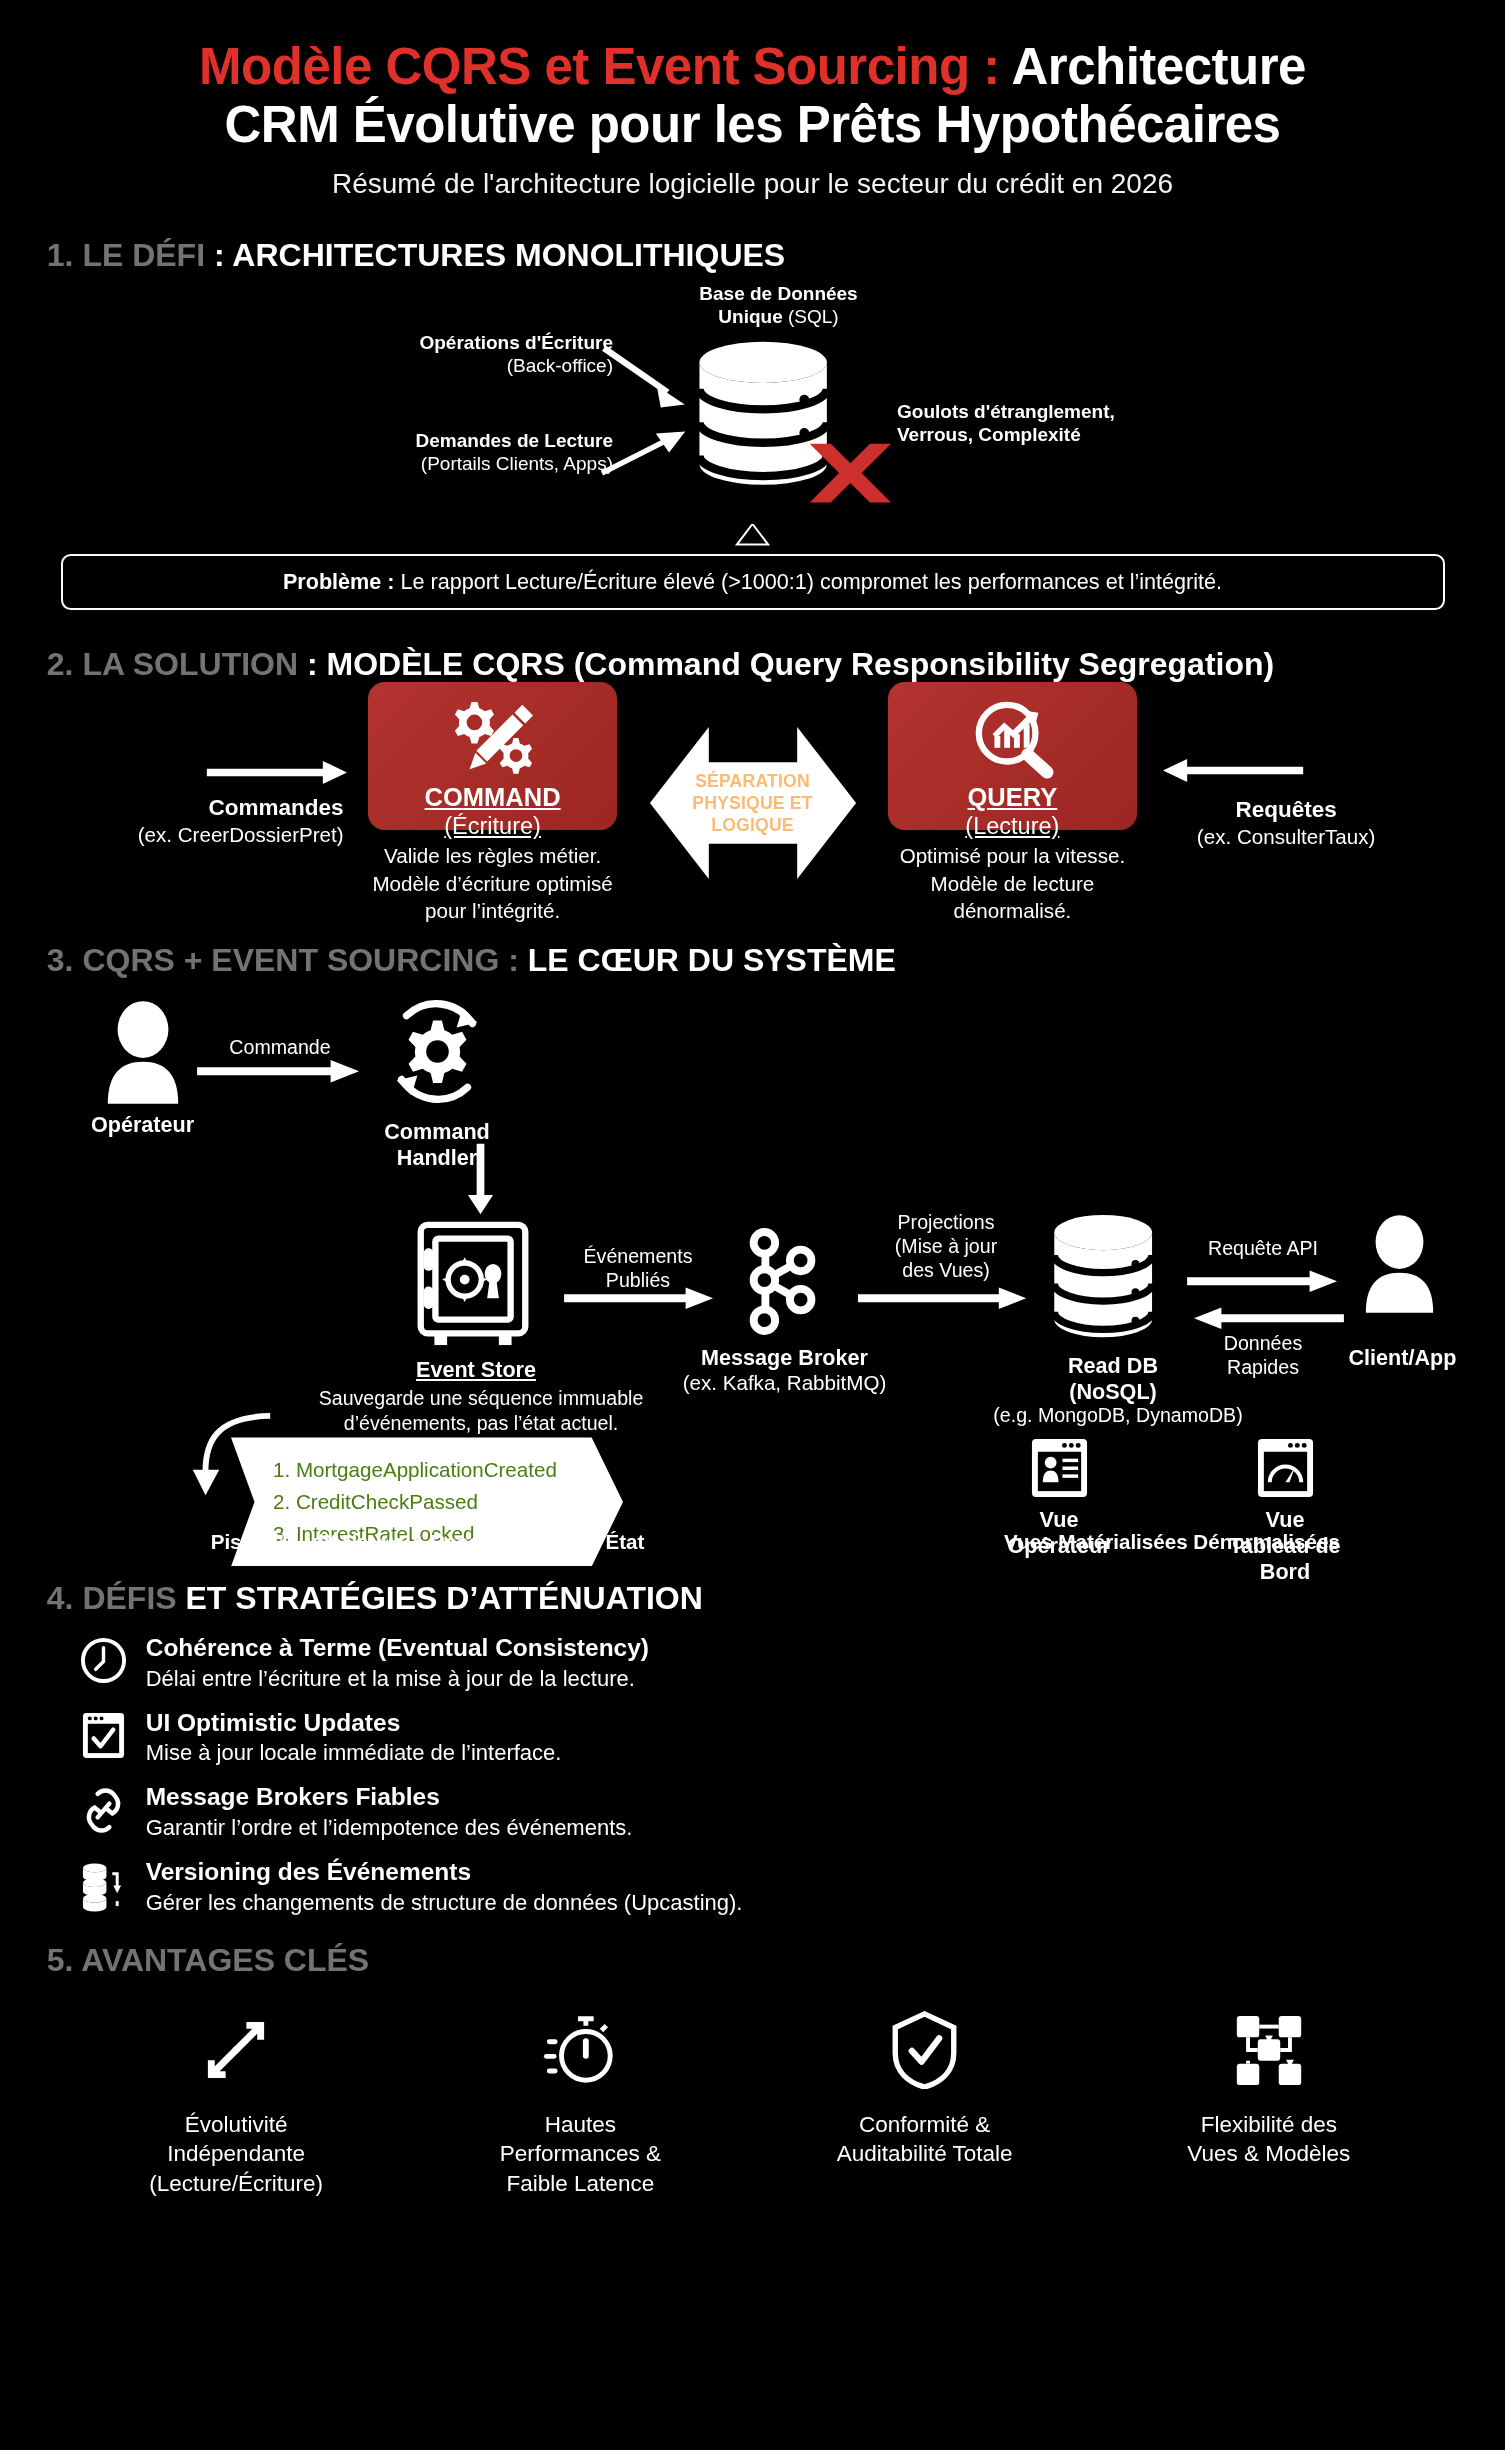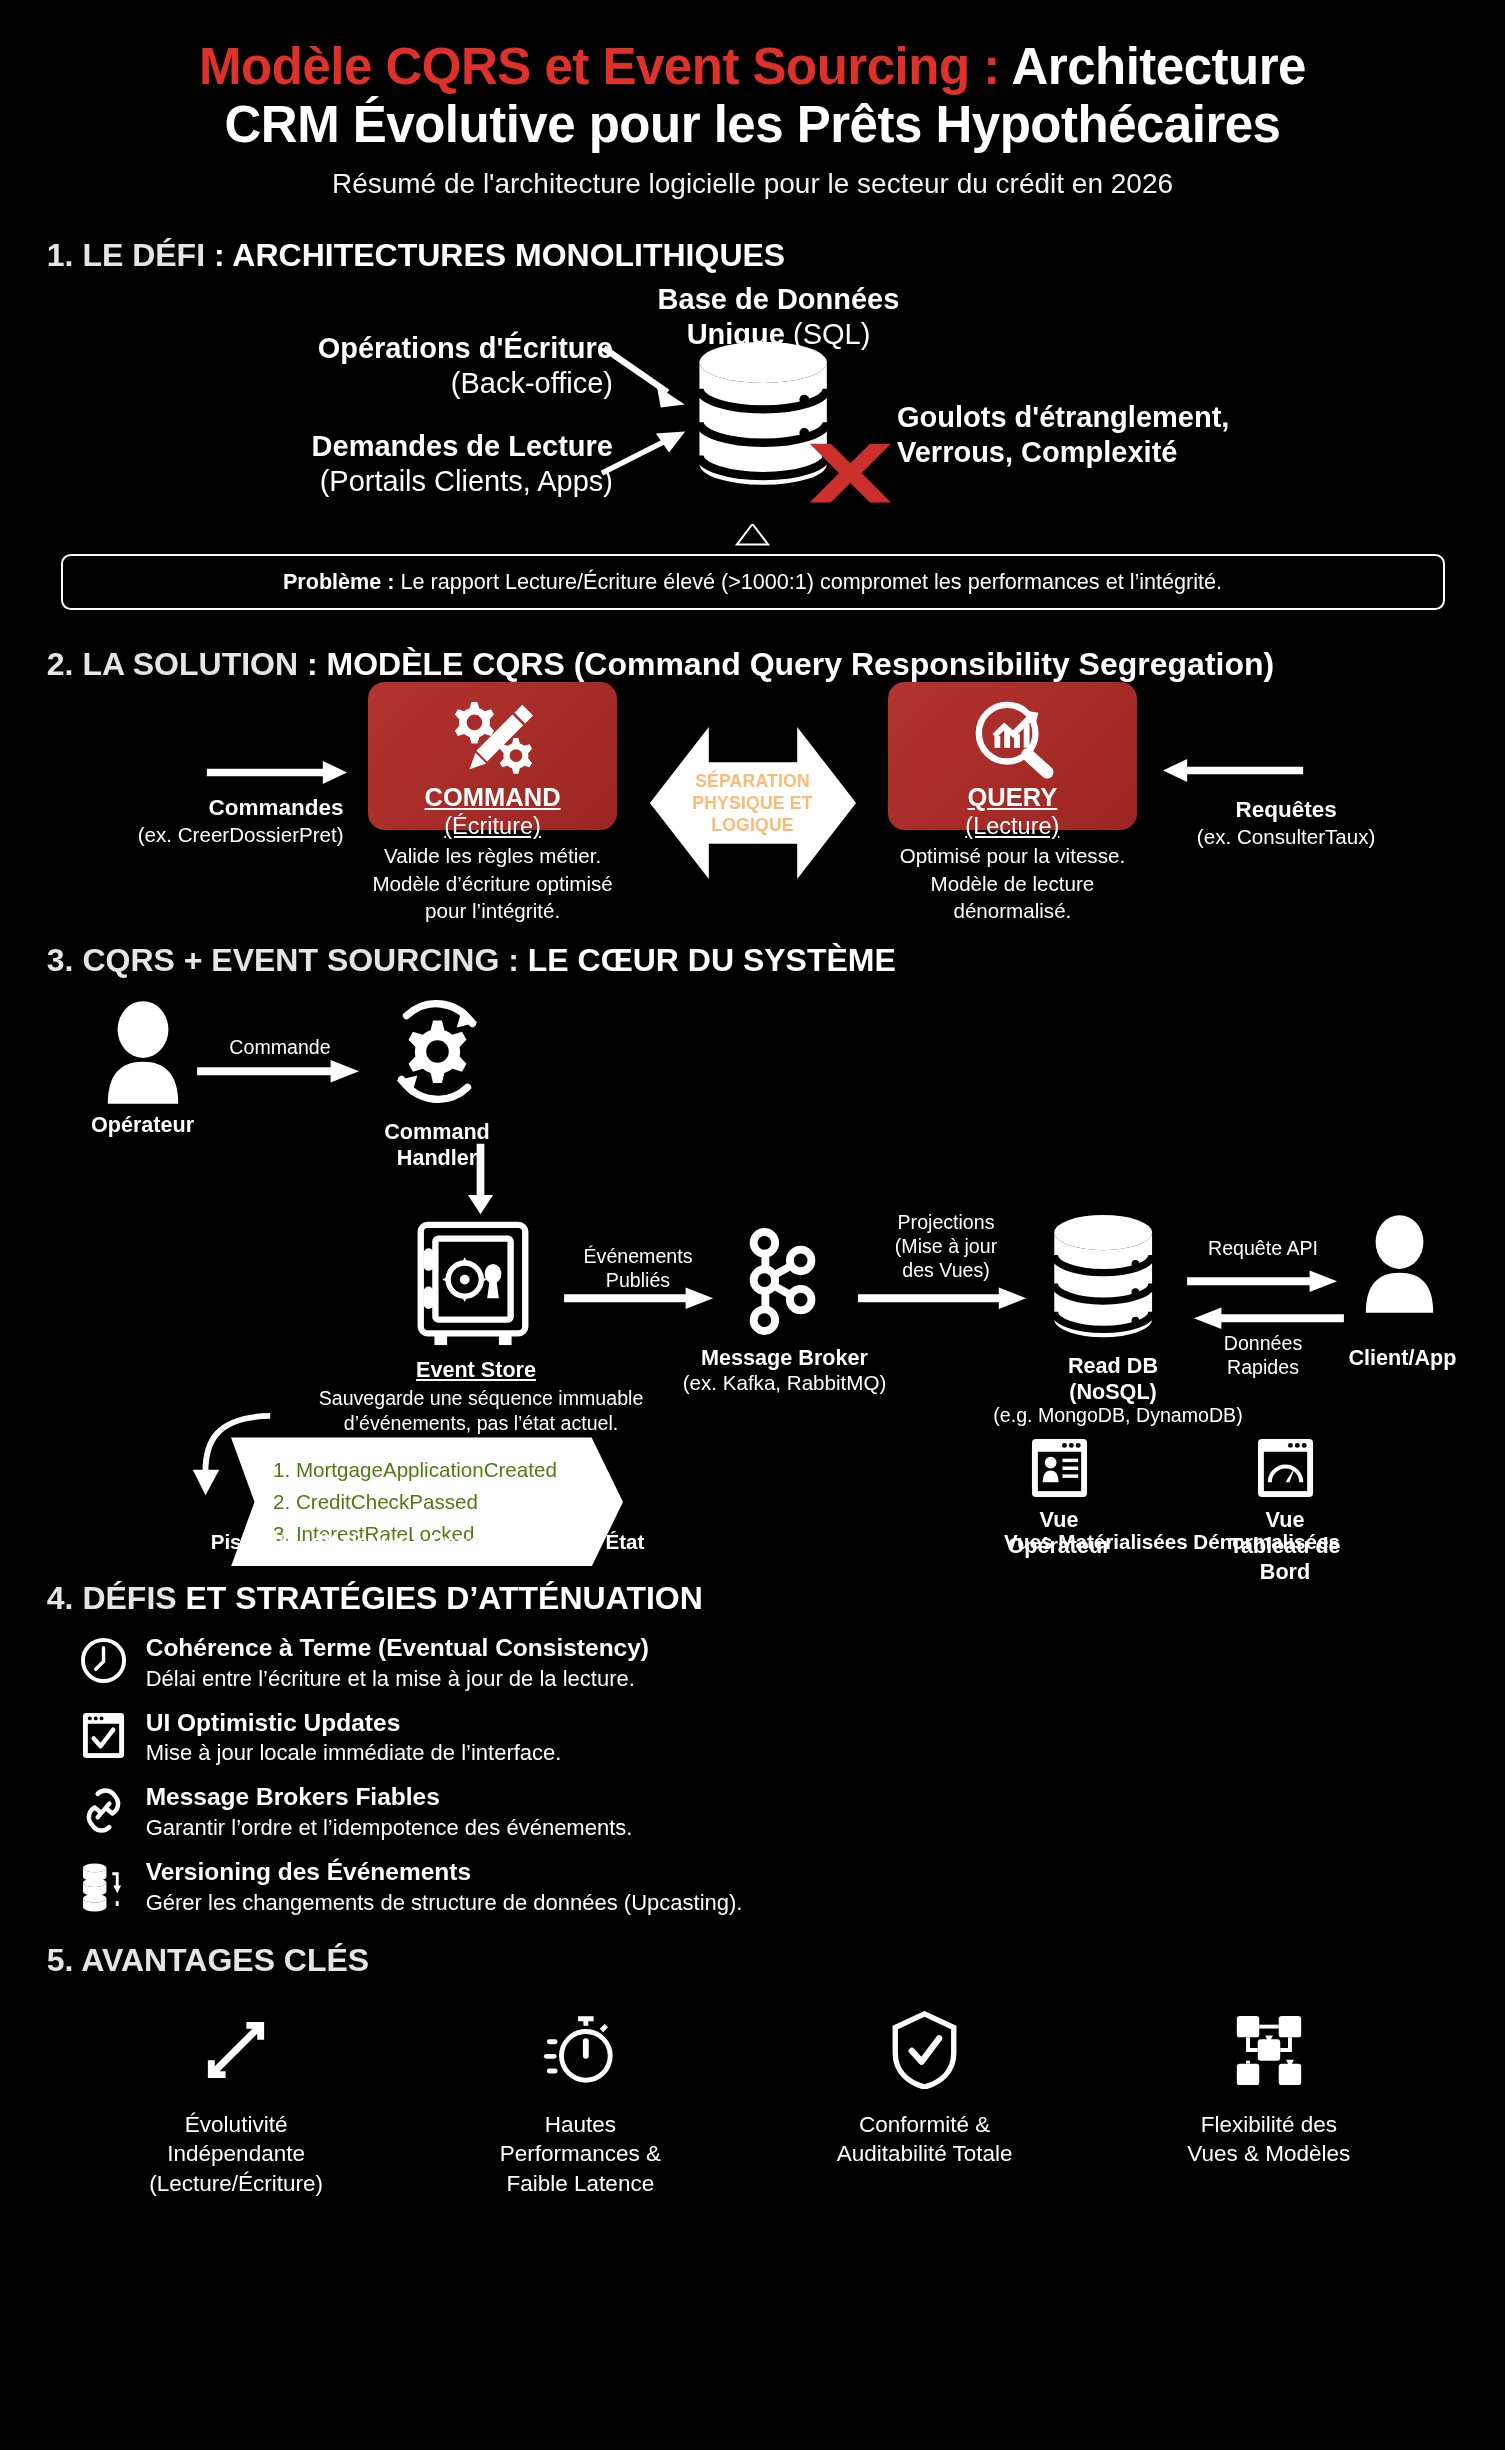--- a/index.html
+++ b/index.html
@@ -23,26 +23,26 @@
   .hero h1 .accent { color: #e0302a; }
   .hero .sub {
     margin-top: 13.7px; font-size: 28px; font-weight: 400; color: #f2f2f2;
   }
 
   
   .sec-head {
     font-size: 32px; font-weight: 700; letter-spacing: 0px;
     margin: 0 0 0 11.8px; white-space: nowrap;
   }
-  .sec-head .num { color: #e5e5e5; }
+  .sec-head .num { color: #737373; }
 
   
   #sec1 { margin-top: 37px; }
   .s1-stage { position: relative; height: 255px; margin-top: 2.9px; }
-  .lbl { position: absolute; font-weight: 700; font-size: 29px; line-height: 1.22; }
+  .lbl { position: absolute; font-weight: 700; font-size: 19px; line-height: 1.22; }
   .lbl .thin { font-weight: 400; }
   .lbl.r { text-align: right; }
 
   .problem-box {
     margin: 7.8px 25.5px 0 25.5px;
     border: 2px solid #ffffff;
     border-radius: 9.8px;
     padding: 12.7px 19.6px;
     font-size: 21.6px;
     text-align: center;

